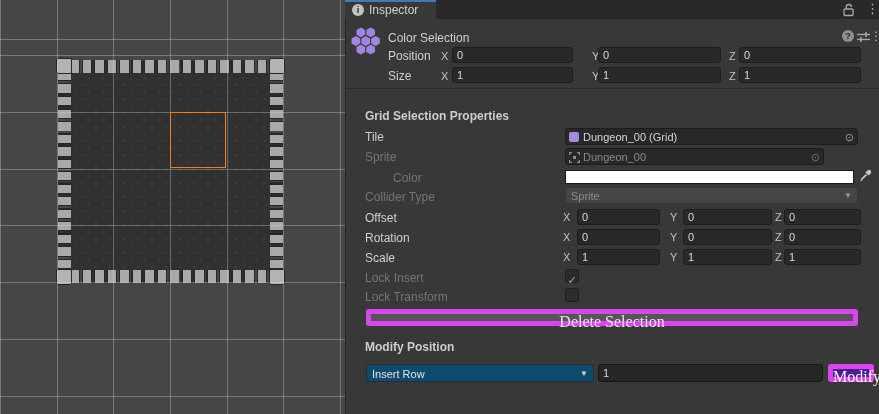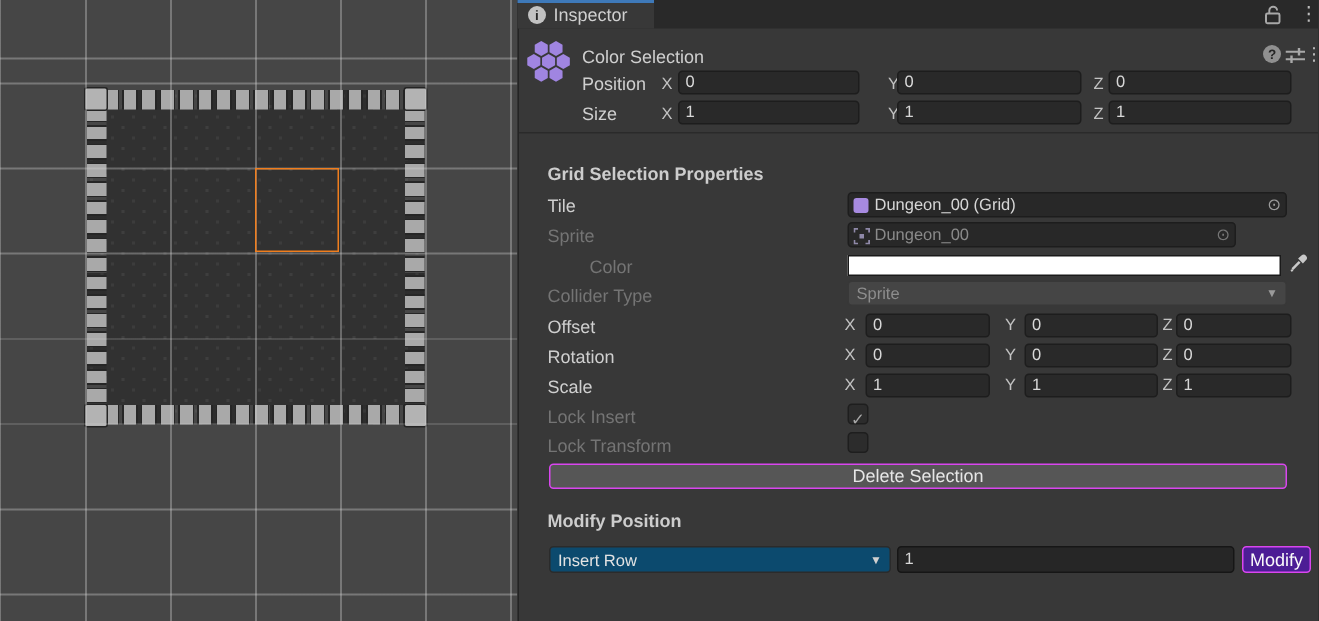--- a/index.html
+++ b/index.html
@@ -52,22 +52,22 @@
   .objtxt.dim{color:#8a8a8a;}
   .picker{position:absolute;right:3px;top:0px;font-size:11px;color:#9d9d9d;line-height:16px;}
   .ddown{position:absolute;height:17px;border-radius:3px;box-sizing:border-box;}
   .dd-dis{background:#454545;border:1px solid #383838;}
   .dd-en{background:#0c4a6e;border:1px solid #2b2b2b;}
   .ddtxt{position:absolute;left:5px;top:1px;font-size:11px;line-height:14px;white-space:nowrap;}
   .ddarrow{position:absolute;right:5px;top:4px;font-size:8px;line-height:8px;color:#b5b5b5;}
   .checkbox{position:absolute;width:14px;height:14px;background:#2c2c2c;border:1px solid #1e1e1e;
        border-radius:3px;box-sizing:border-box;text-align:center;}
   .checkmark{font-size:11px;color:#a8a8a8;line-height:12px;}
-  .btn{position:absolute;background:#565656;border:1px solid #d946ef;border-radius:3px;box-sizing:border-box;
-       font-size:12px;color:#e6e6e6;text-align:center;line-height:15px;}
+  .btn{position:absolute;background:#565656;border:5px solid #d946ef;border-radius:3px;box-sizing:border-box;
+       font-size:16px;color:#e6e6e6;text-align:center;line-height:15px;font-family:Liberation Serif, serif;}
   #swatch{position:absolute;left:565px;top:170px;width:289px;height:14px;background:#ffffff;border:1px solid #1a1a1a;box-sizing:border-box;}
   .sep{position:absolute;height:1px;background:#2a2a2a;}
   svg{display:block;}
 </style>
 </head>
 <body>
 
 <div id="root">
 
   <div id="scene">

